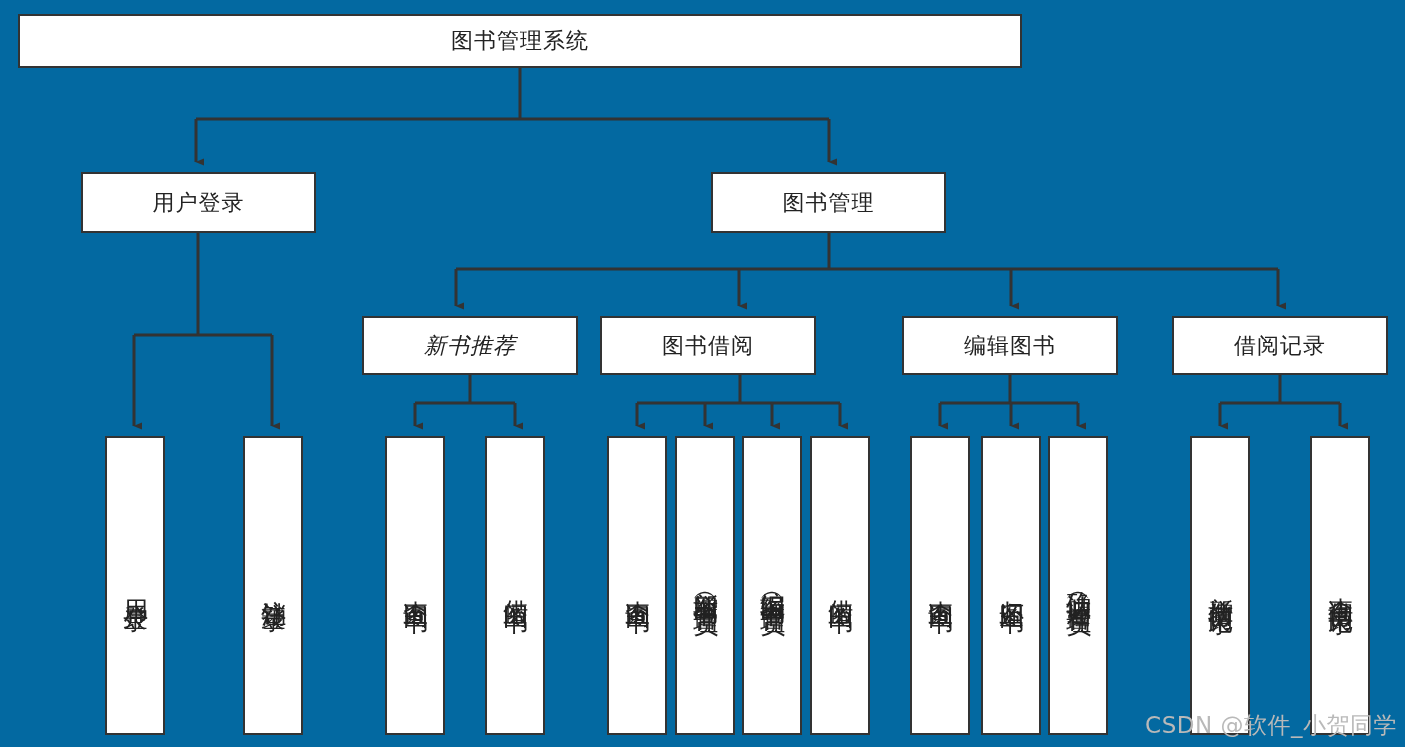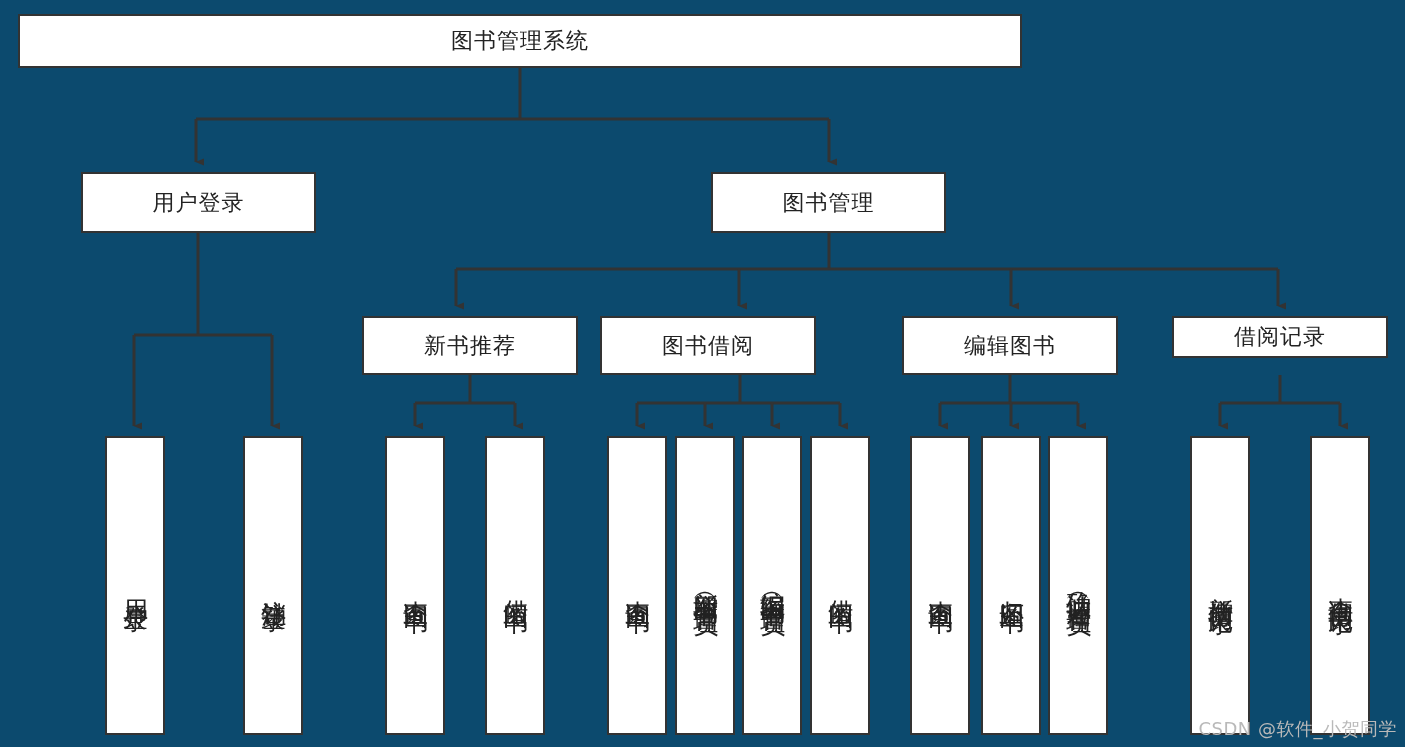--- a/index.html
+++ b/index.html
@@ -8,21 +8,21 @@
     background: #ffffff;
   }
   body {
     font-family: "DejaVu Sans", "Liberation Sans", sans-serif;
     color: #1a1a1a;
   }
   #canvas {
     position: relative;
     width: 1405px;
     height: 747px;
-    background: #0c4a6e;
+    background: #0369a1;
     overflow: hidden;
   }
   #edges {
     position: absolute;
     left: 0;
     top: 0;
     width: 1405px;
     height: 747px;
     pointer-events: none;
   }
@@ -55,21 +55,21 @@
     text-orientation: upright;
     font-size: 25px;
     letter-spacing: 3px;
     line-height: 1.05;
     max-height: 100%;
   }
   #watermark {
     position: absolute;
     right: 8px;
     bottom: 6px;
-    font-size: 18px;
+    font-size: 23px;
     color: #b9b9b9;
     letter-spacing: 0.5px;
     white-space: nowrap;
   }
 </style>
 </head>
 <body>
 
 <div id="canvas">
 
@@ -128,30 +128,30 @@
     <span class="label">图书管理系统</span>
   </div>
 
   <div class="node h" style="left:81px;top:172px;width:235px;height:61px;">
     <span class="label">用户登录</span>
   </div>
   <div class="node h" style="left:711px;top:172px;width:235px;height:61px;">
     <span class="label">图书管理</span>
   </div>
 
-  <div class="node h" style="left:362px;top:316px;width:216px;height:59px;">
+  <div class="node h" style="left:362px;top:316px;width:216px;height:59px;font-style:italic;">
     <span class="label">新书推荐</span>
   </div>
   <div class="node h" style="left:600px;top:316px;width:216px;height:59px;">
     <span class="label">图书借阅</span>
   </div>
   <div class="node h" style="left:902px;top:316px;width:216px;height:59px;">
     <span class="label">编辑图书</span>
   </div>
-  <div class="node h" style="left:1172px;top:316px;width:216px;height:42px;">
+  <div class="node h" style="left:1172px;top:316px;width:216px;height:59px;">
     <span class="label">借阅记录</span>
   </div>
 
   <div class="node v" style="left:105px;top:436px;width:60px;height:299px;">
     <span class="label">用户登录</span>
   </div>
   <div class="node v" style="left:243px;top:436px;width:60px;height:299px;">
     <span class="label">注销登录</span>
   </div>
   <div class="node v" style="left:385px;top:436px;width:60px;height:299px;">

